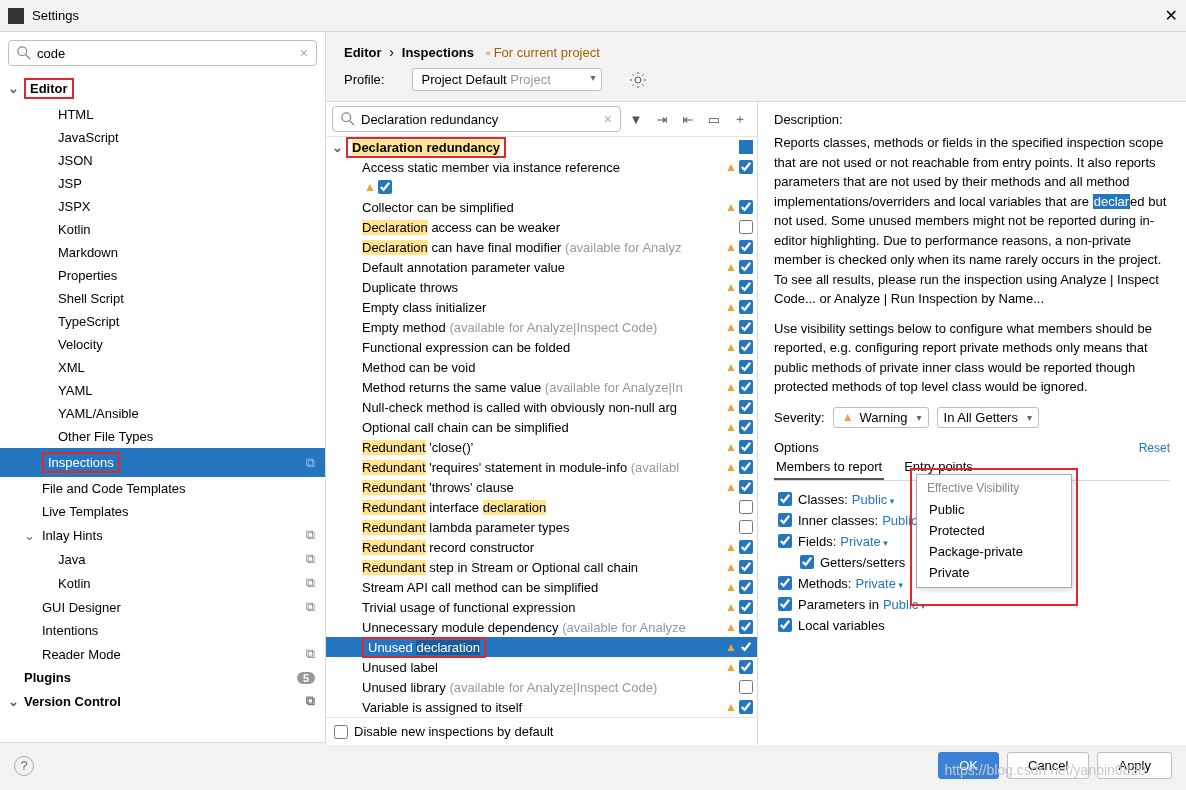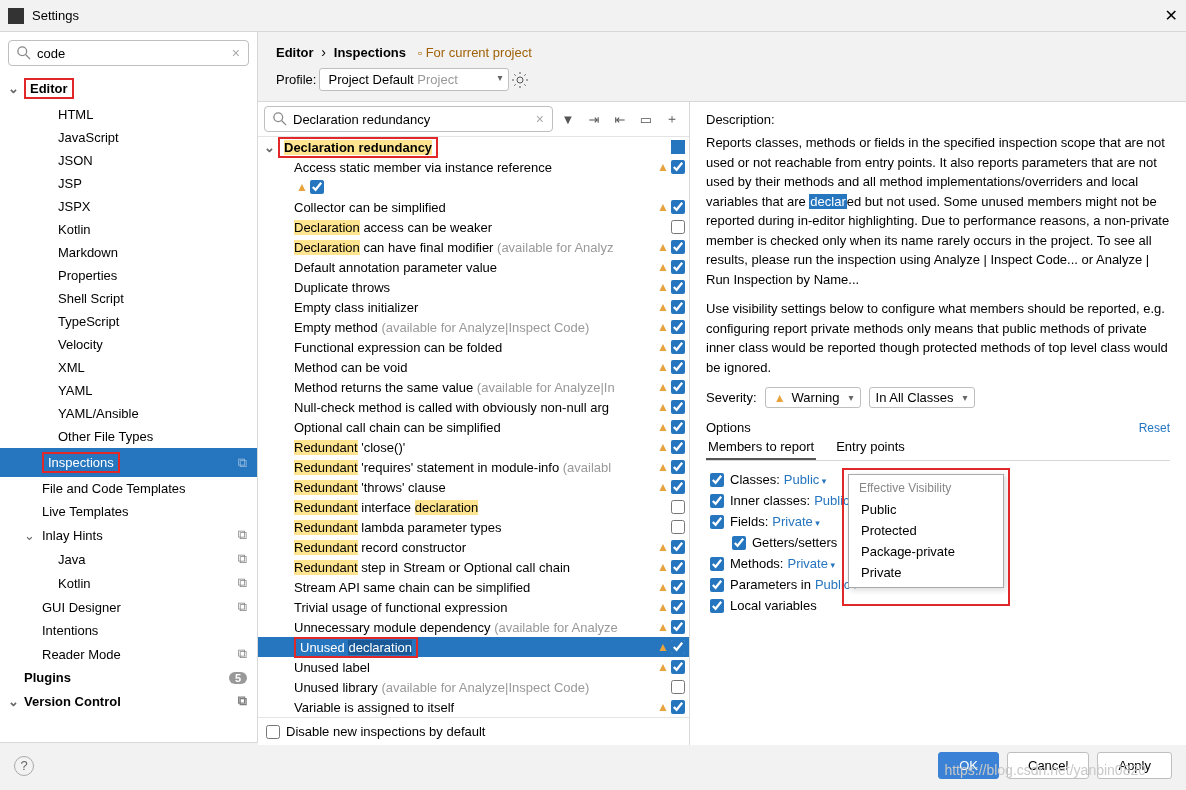--- a/index.html
+++ b/index.html
@@ -1,21 +1,21 @@
 <!DOCTYPE html>
 <html><head>
 <meta charset="utf-8">
 <style>
   * { box-sizing: border-box; margin: 0; padding: 0; font-family: "Segoe UI", sans-serif; font-size: 13px; }
   body { background: #f2f2f2; width: 1186px; height: 790px; overflow: hidden; position: relative; }
   .titlebar { height: 32px; background: #f2f2f2; display: flex; align-items: center; padding: 0 8px; border-bottom: 1px solid #d8d8d8; }
   .titlebar .app-icon { width:16px; height:16px; background:#333; margin-right:8px;}
   .titlebar .close { margin-left:auto; font-size:16px; cursor:pointer;}
   .main { display:flex; height: 710px; }
-  .sidebar { width: 258px; background:#fff; border-right:1px solid #d8d8d8; display:flex; flex-direction:column; }
+  .sidebar { width: 326px; background:#fff; border-right:1px solid #d8d8d8; display:flex; flex-direction:column; }
   .search-wrap { padding: 8px; }
   .search { display:flex; align-items:center; border:1px solid #bfbfbf; border-radius:4px; padding:4px 8px; background:#fff;}
   .search svg { width:14px;height:14px; margin-right:6px; fill:#888;}
   .search input { border:none; outline:none; flex:1; font-size:13px; }
   .search .clear { color:#aaa; font-size:14px; cursor:pointer;}
   .tree { flex:1; overflow-y:auto; padding-bottom:8px;}
   .tree .node { padding: 4px 10px 4px 24px; cursor:pointer; position:relative; display:flex; align-items:center; justify-content:space-between;}
   .tree .node.l0 { padding-left: 24px; font-weight:bold; }
   .tree .node.l1 { padding-left: 42px; }
   .tree .node.l2 { padding-left: 58px; }
@@ -24,21 +24,21 @@
   .tree .node.l1 .chev { left: 24px; }
   .tree .node .copy-icon { opacity:0.5; }
   .redbox { border: 2px solid #e12727; display:inline-block; padding:1px 4px;}
   .badge { background:#999; color:#fff; border-radius:8px; font-size:11px; padding:0 6px; }
 
   .content { flex:1; display:flex; flex-direction:column; background:#f2f2f2; }
   .crumb-row { padding:12px 18px 6px; display:flex; align-items:center; gap:12px;}
   .crumb-row .crumb { font-size:14px; }
   .crumb-row .crumb b { font-weight:bold;}
   .crumb-row .note { color:#a16207; font-size:12px;}
-  .profile-row { padding: 2px 18px 10px; display:flex; align-items:center; gap:3px;}
+  .profile-row { padding: 2px 18px 10px; display:flex; align-items:center; gap:28px;}
   .profile-row select, .combo { border:1px solid #bfbfbf; border-radius:3px; padding:3px 22px 3px 8px; background:#fff; appearance:none; position:relative;}
   .combo::after { content:"▾"; position:absolute; right:6px; color:#666; font-size:10px;}
   .gear { width:16px;height:16px;}
 
   .split { flex:1; display:flex; background:#fff; border-top:1px solid #d8d8d8;}
   .inspect-col { width:432px; border-right:1px solid #d8d8d8; display:flex; flex-direction:column;}
   .filter-row { display:flex; align-items:center; padding:4px 6px; gap:4px; border-bottom:1px solid #e4e4e4;}
   .filter-row .search { flex:1;}
   .ticon { width:22px; height:22px; display:flex; align-items:center; justify-content:center; color:#555; cursor:pointer;}
   .inspect-tree { flex:1; overflow-y:auto; position:relative;}
@@ -359,21 +359,21 @@
               <span class="txt"><span class="hl">Redundant</span> record constructor</span>
               <span class="warn-ico">▲</span>
               <input type="checkbox" class="cb" checked="" style="">
             </div>
             <div class="row">
               <span class="txt"><span class="hl">Redundant</span> step in Stream or Optional call chain</span>
               <span class="warn-ico">▲</span>
               <input type="checkbox" class="cb" checked="" style="">
             </div>
             <div class="row">
-              <span class="txt">Stream API same chain can be simplified</span>
+              <span class="txt">Stream API call method can be simplified</span>
               <span class="warn-ico">▲</span>
               <input type="checkbox" class="cb" checked="" style="">
             </div>
             <div class="row">
               <span class="txt">Trivial usage of functional expression</span>
               <span class="warn-ico">▲</span>
               <input type="checkbox" class="cb" checked="" style="">
             </div>
             <div class="row">
               <span class="txt">Unnecessary module dependency <span class="avail">(available for Analyze</span></span>
@@ -413,21 +413,21 @@
           <span>Reports classes, methods or fields in the specified inspection scope that are not used or not reachable from entry points. It also reports parameters that are not used by their methods and all method implementations/overriders and local variables that are </span><span class="desc-hl">declar</span><span>ed but not used. Some unused members might not be reported during in-editor highlighting. Due to performance reasons, a non-private member is checked only when its name rarely occurs in the project. To see all results, please run the inspection using Analyze | Inspect Code... or Analyze | Run Inspection by Name...</span>
         </div>
         <div class="desc">Use visibility settings below to configure what members should be reported, e.g. configuring report private methods only means that public methods of private inner class would be reported though protected methods of top level class would be ignored.</div>
         <div class="sev-row">
           <span>Severity:</span>
           <div class="sev-btn">
             <span class="warn-ico">▲</span>
             <span>Warning</span>
           </div>
           <div class="sev-btn">
-              <span>In All Classes</span>
+              <span>In All Getters</span>
             </div>
         </div>
         <div class="options-row">
           <span>Options</span>
           <span class="reset">Reset</span>
         </div>
         <div class="tabs">
           <div class="tab active">Members to report</div>
           <div class="tab">Entry points</div>
         </div>

